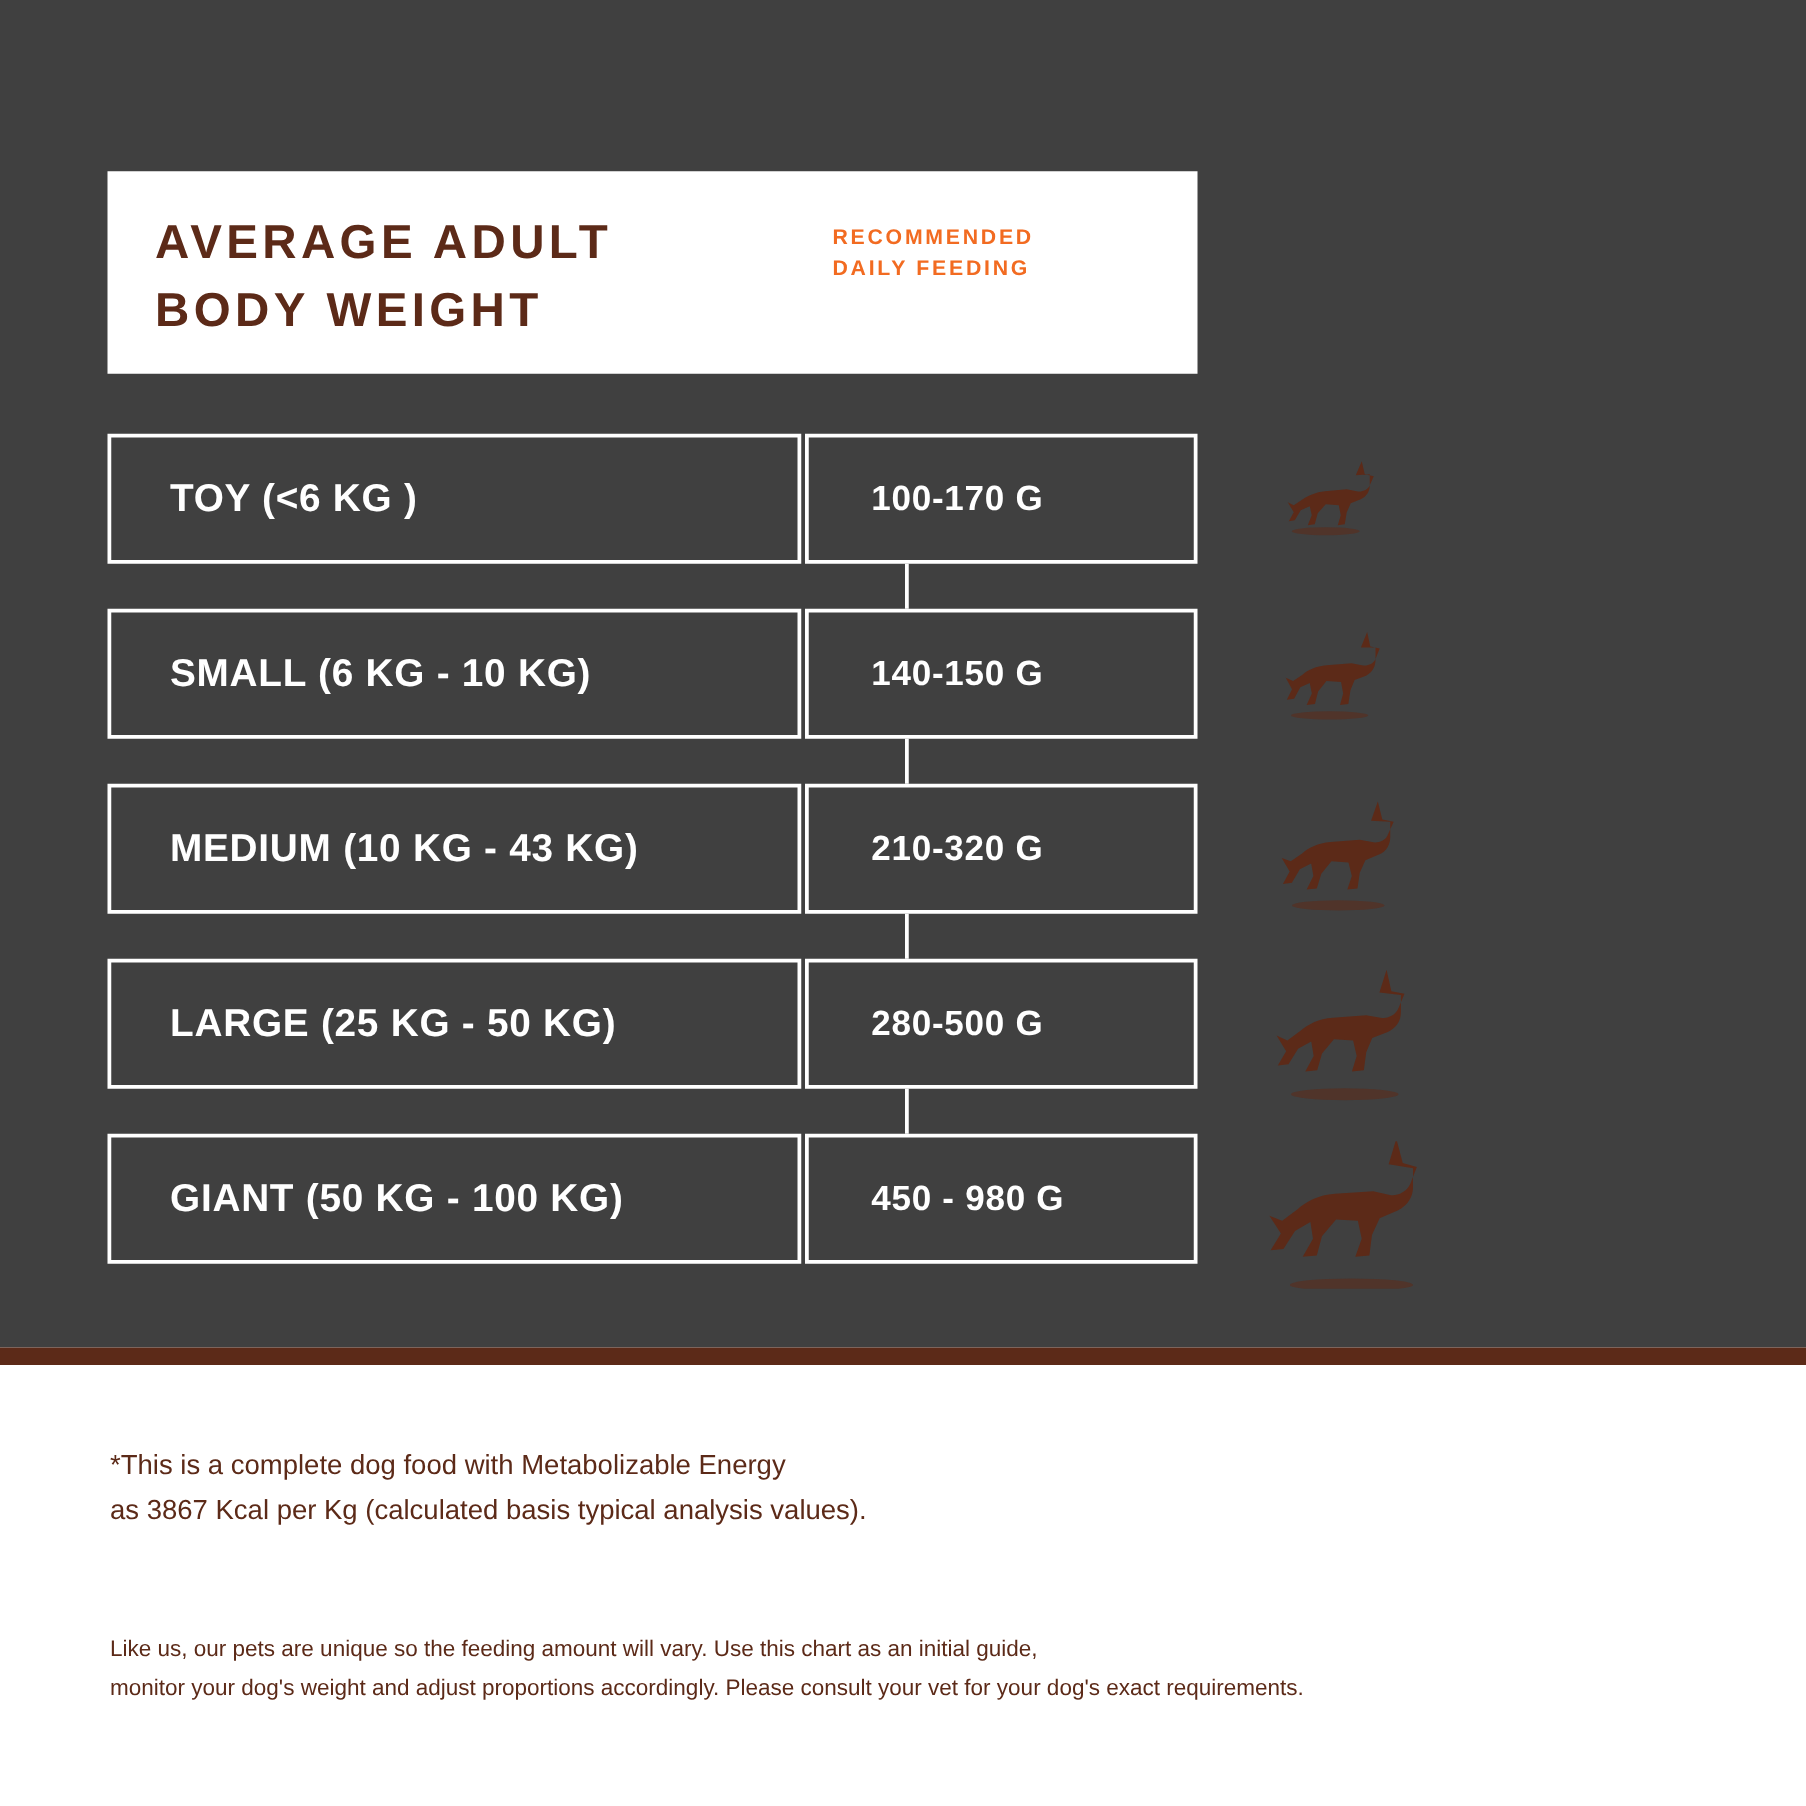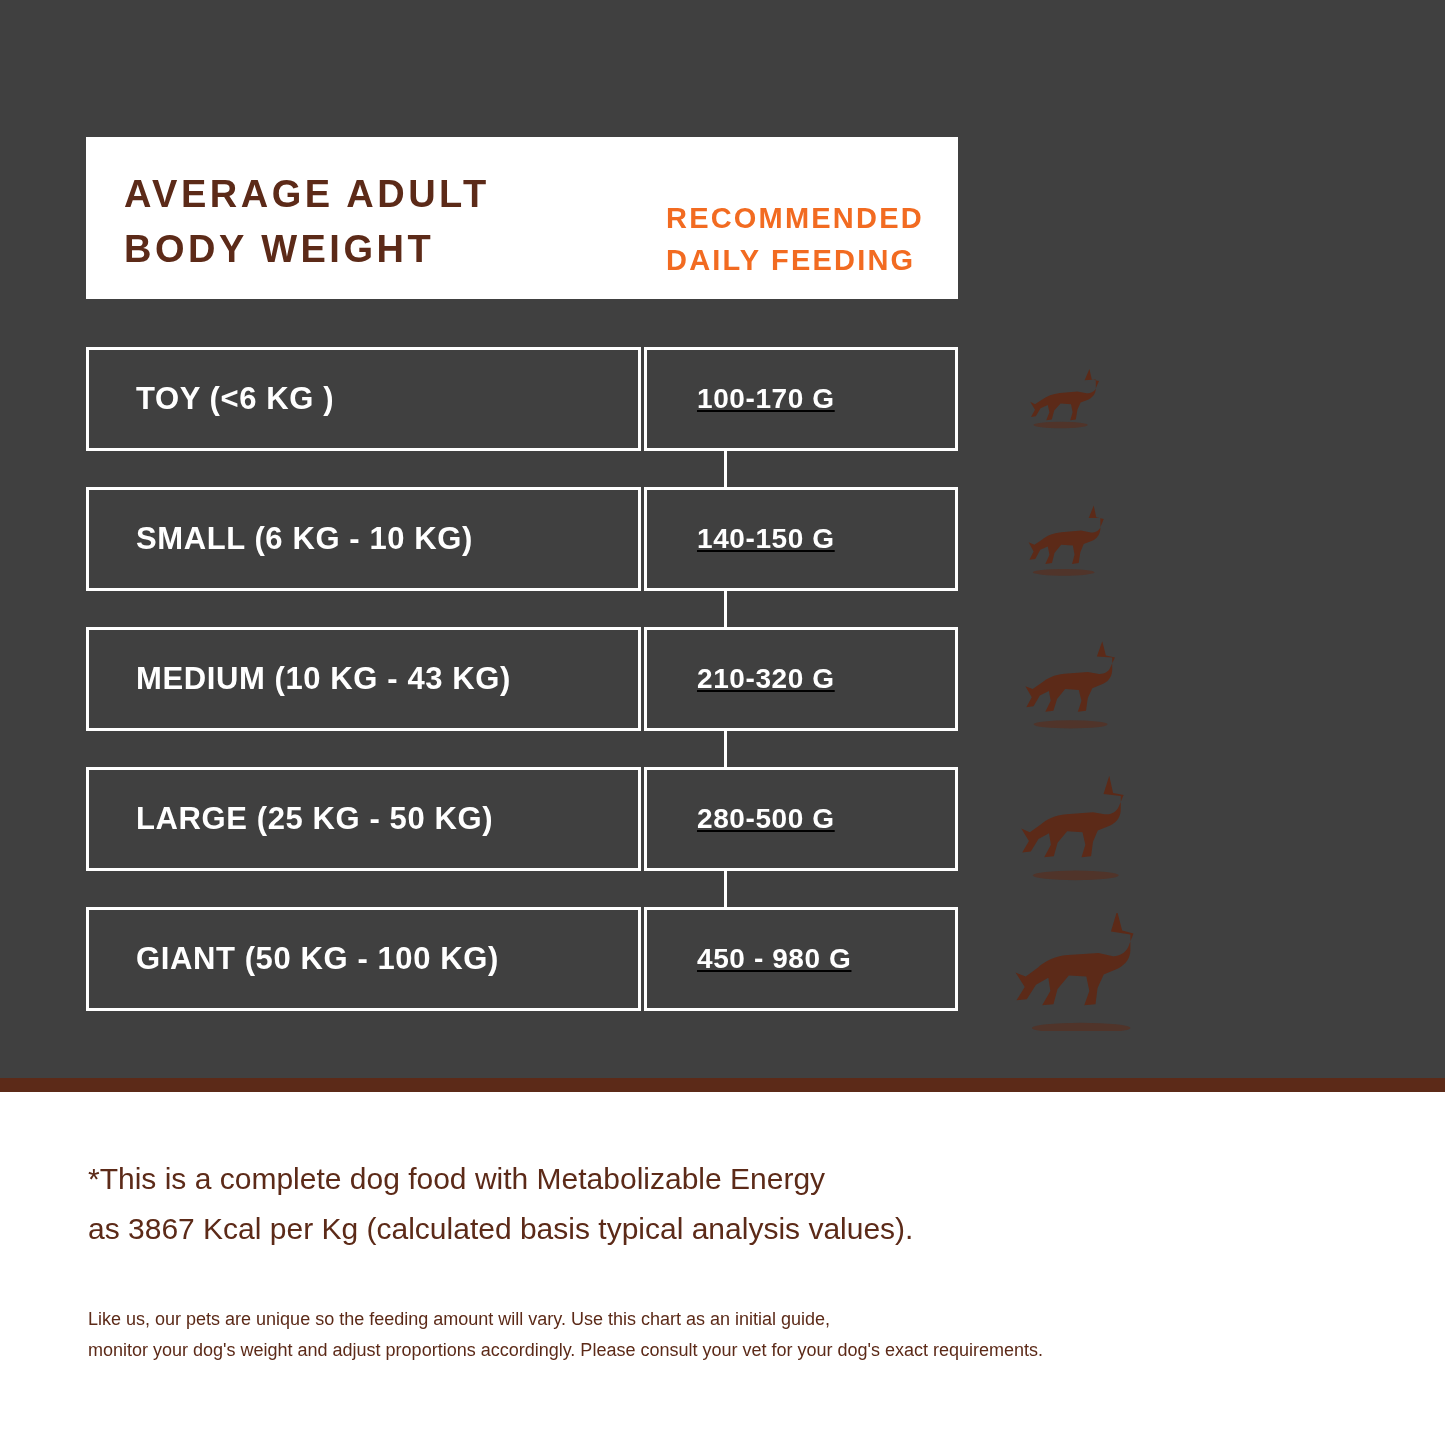--- a/index.html
+++ b/index.html
@@ -52,23 +52,23 @@
     color: #5C2A18;
     font-size: 38px;
     font-weight: bold;
     letter-spacing: 3.5px;
     line-height: 1.45;
     white-space: pre-line;
   }
   .header-sub {
     position: absolute;
     left: 580px;
-    top: 60px;
+    top: 41px;
     color: #F26B21;
-    font-size: 29px;
+    font-size: 17px;
     font-weight: bold;
     letter-spacing: 2.2px;
     line-height: 1.45;
     white-space: pre-line;
   }
   
   .table {
     position: absolute;
     left: 86px;
     top: 347px;
@@ -100,21 +100,20 @@
   .cell-right {
     position: absolute;
     left: 558px;
     top: 0;
     width: 314px;
     height: 104px;
     border: 3px solid #ffffff;
     box-sizing: border-box;
     display: flex;
     align-items: center;
-    text-decoration: underline;
   }
   .cell-right span {
     color: #ffffff;
     font-size: 28px;
     font-weight: bold;
     letter-spacing: 0.6px;
     padding-left: 50px;
   }
   
   .connector {
@@ -142,21 +141,21 @@
     width: 1445px;
     height: 353px;
     background: #ffffff;
   }
   .footnote {
     position: absolute;
     left: 88px;
     top: 62px;
     width: 1280px;
     color: #5C2A18;
-    font-size: 30px;
+    font-size: 22px;
     line-height: 1.65;
     white-space: pre-line;
   }
   .disclaimer {
     position: absolute;
     left: 88px;
     top: 212px;
     width: 1290px;
     color: #5C2A18;
     font-size: 18px;

